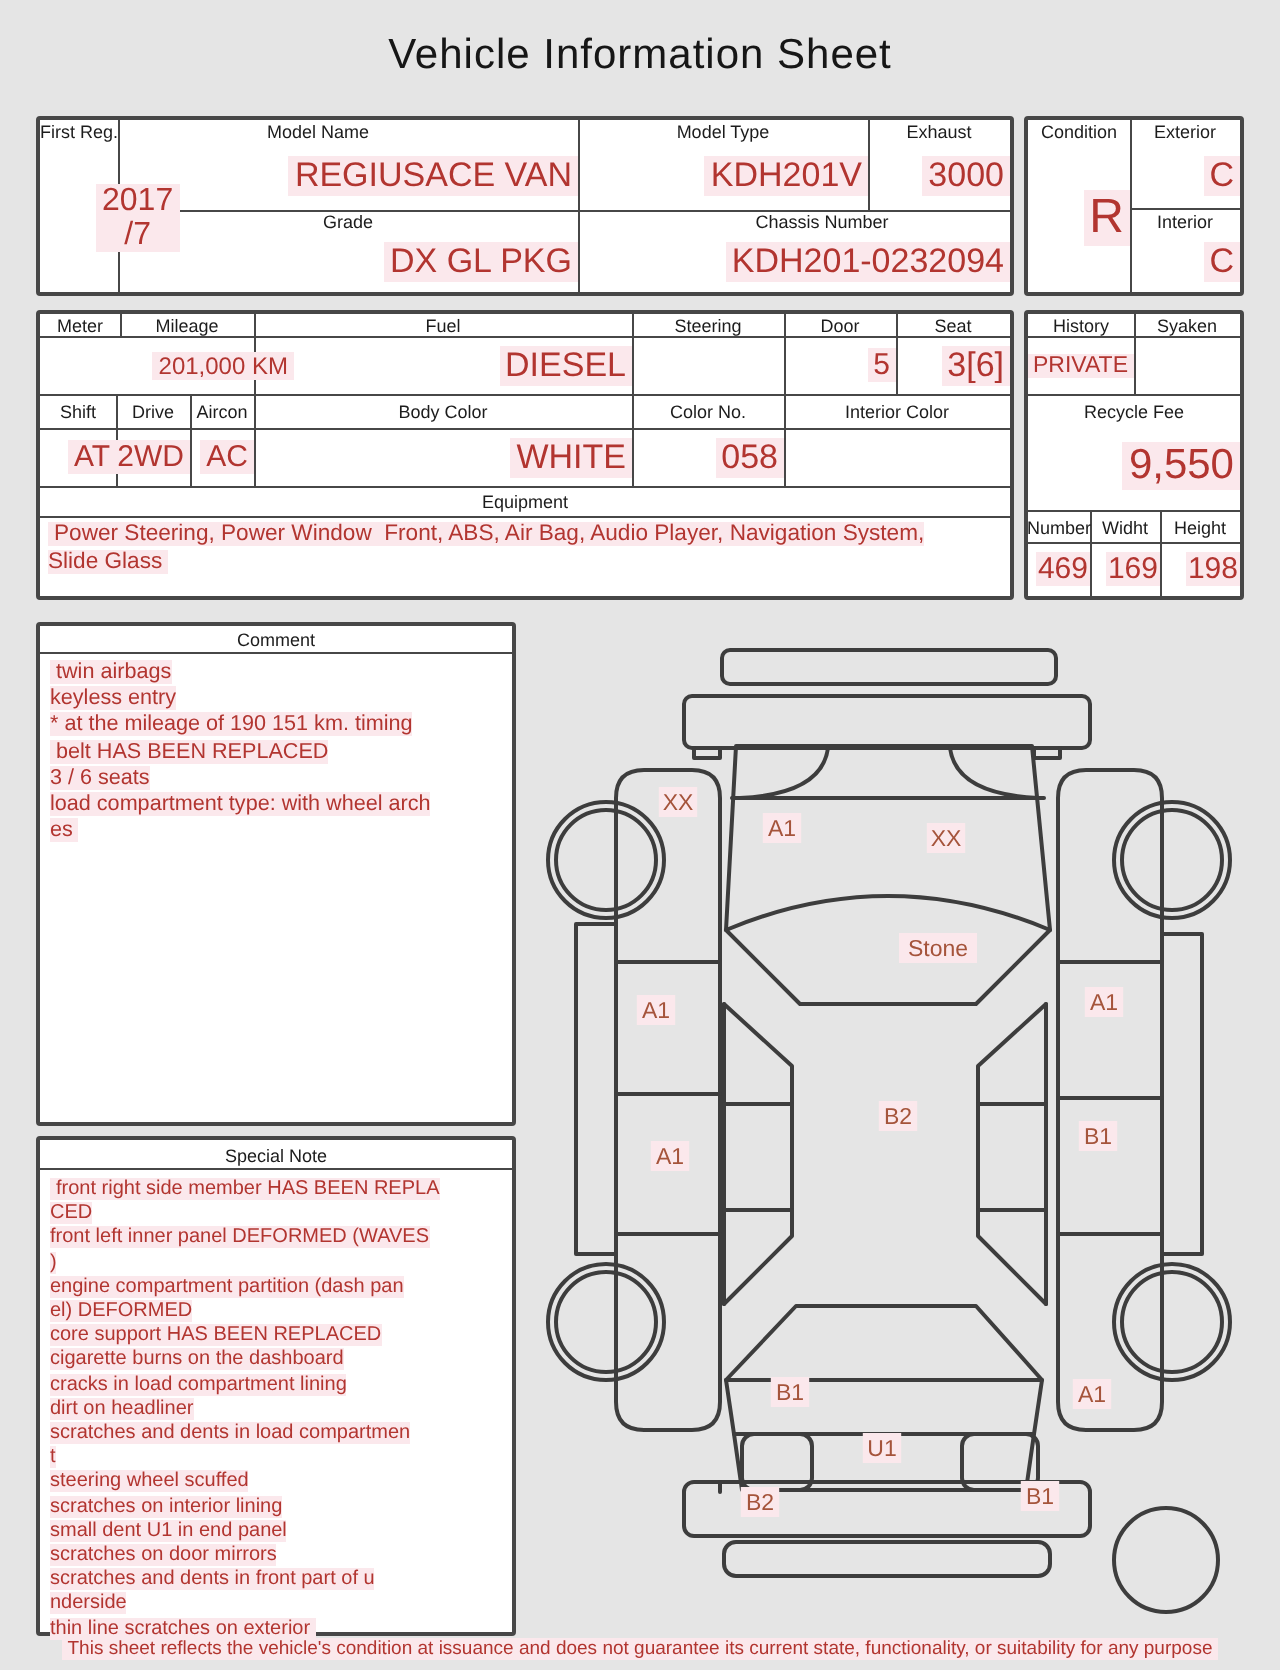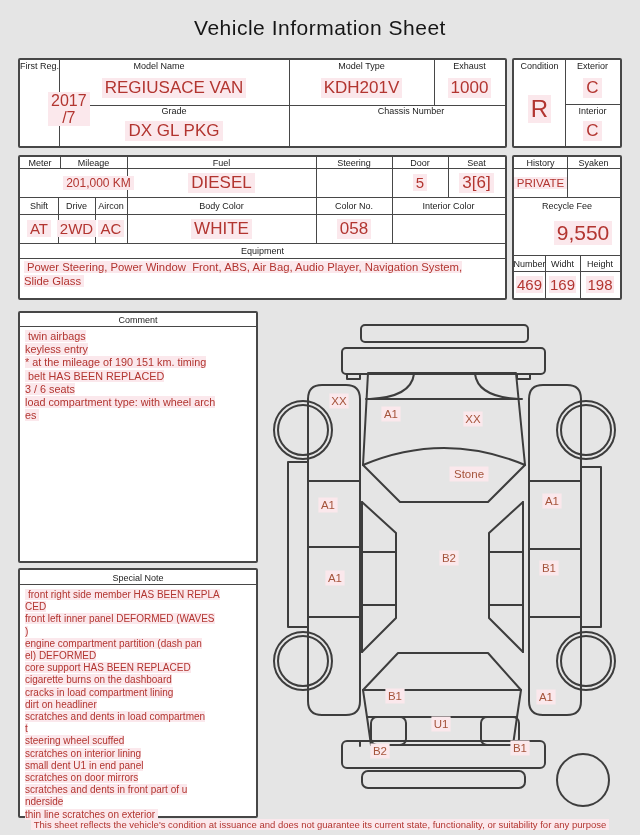--- a/index.html
+++ b/index.html
@@ -16,21 +16,21 @@
     overflow:hidden;
   }
   .title{
     position:absolute;left:0;top:16px;width:640px;text-align:center;
     font-size:21px;letter-spacing:0.5px;color:#161616;
   }
   .box{position:absolute;border:2px solid var(--line);border-radius:2px;background:#fff;box-sizing:border-box;}
   .c{position:absolute;display:flex;align-items:center;justify-content:center;text-align:center;box-sizing:border-box;}
   .ct{align-items:flex-start;}
   .hdr{font-size:9px;color:var(--ink);padding-top:1px;white-space:nowrap;}
-  .val{color:var(--red);font-size:17px;}
+  .val{color:var(--red);font-size:17px;justify-content:flex-end;}
   .hl{background:var(--pink);padding:0 3px;white-space:pre-wrap;}
   .vline{position:absolute;width:1px;background:var(--line);}
   .hline{position:absolute;height:1px;background:var(--line);}
   .bigR{font-size:24px;}
   .fee{font-size:21px;padding-left:32px;}
   .sm{font-size:15px;}
   .xs{font-size:12px;}
   .txtblock{position:absolute;text-align:left;color:var(--red);}
   .txtblock .hl{display:inline;}
   .footer{
@@ -64,29 +64,32 @@
         <span class="hl">REGIUSACE VAN</span>
       </div>
 
     <div class="c ct hdr" style="left:269px;top:0;width:145px;height:12px;">Model Type</div>
     <div class="c val" style="left:269px;top:11px;width:145px;height:34px;">
         <span class="hl">KDH201V</span>
       </div>
 
     <div class="c ct hdr" style="left:414px;top:0;width:71px;height:12px;">Exhaust</div>
     <div class="c val" style="left:414px;top:11px;width:71px;height:34px;">
-        <span class="hl">1000</span>
+        <span class="hl">3000</span>
       </div>
 
     <div class="c ct hdr" style="left:39px;top:45px;width:230px;height:12px;">Grade</div>
     <div class="c val" style="left:39px;top:56px;width:230px;height:30px;">
         <span class="hl">DX GL PKG</span>
       </div>
 
     <div class="c ct hdr" style="left:269px;top:45px;width:244px;height:12px;">Chassis Number</div>
+    <div class="c val" style="left:269px;top:56px;width:216px;height:30px;">
+        <span class="hl">KDH201-0232094</span>
+      </div>
   </div>
 
   <div class="box" style="left:512px;top:58px;width:110px;height:90px;">
     <div class="vline" style="left:51px;top:0;height:86px;"></div>
     <div class="hline" style="left:51px;top:44px;width:55px;"></div>
 
     <div class="c ct hdr" style="left:0;top:0;width:51px;height:12px;">Condition</div>
     <div class="c val bigR" style="left:0;top:12px;width:51px;height:74px;">
         <span class="hl">R</span>
       </div>

